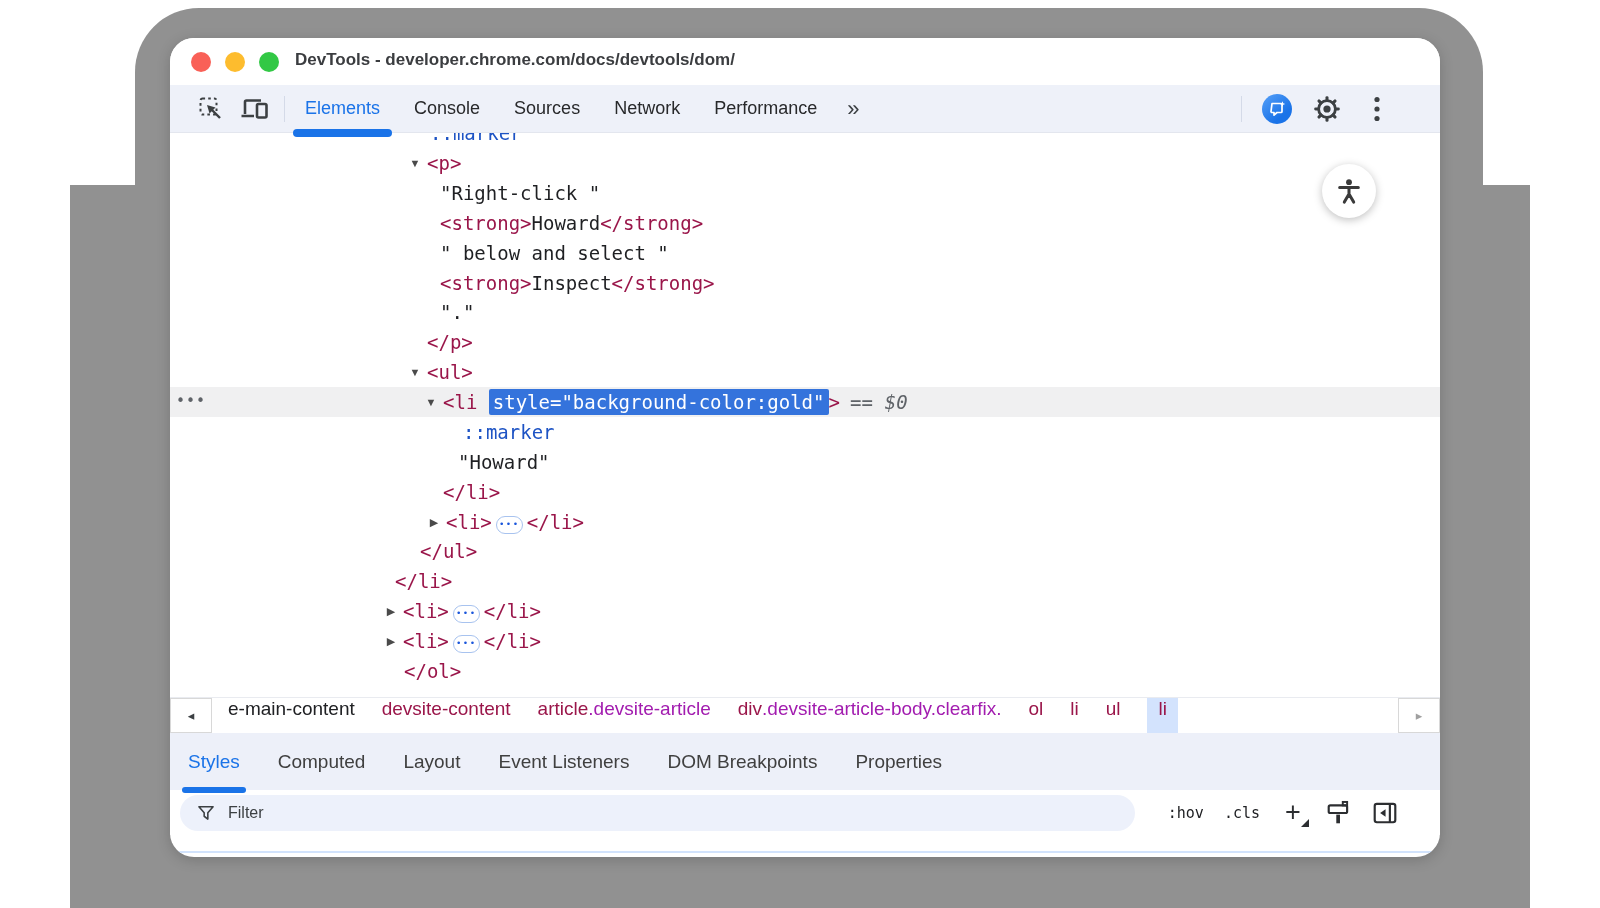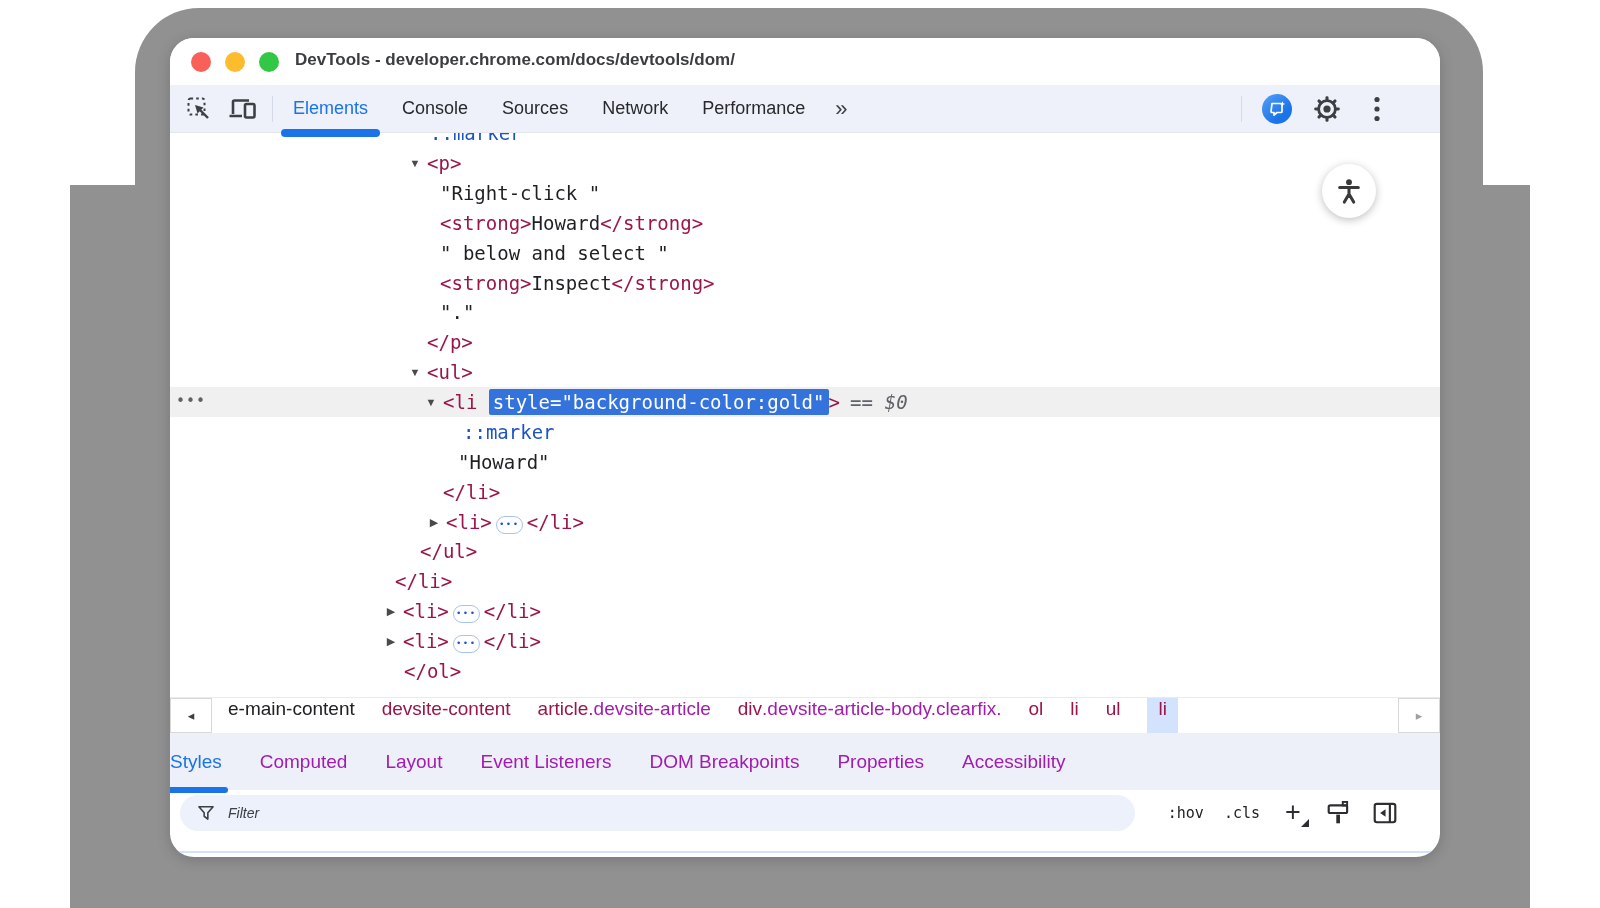--- a/index.html
+++ b/index.html
@@ -18,21 +18,21 @@
 
   
   .titlebar { position:absolute; left:0; top:0; width:100%; height:47px; background:#fff; }
   .lights { position:absolute; left:21px; top:14px; display:flex; gap:14px; }
   .light { width:20px; height:20px; border-radius:50%; }
   .light.red{ background:#f96057; } .light.yellow{ background:#fdbc2e; } .light.green{ background:#32c845; }
   .win-title { position:absolute; left:125px; top:12px; font-size:17px; font-weight:700; color:#3b3d40; }
 
   
   .toolbar { position:absolute; left:0; top:47px; width:100%; height:48px; background:#eef1f9;
-             display:flex; align-items:center; border-bottom:1px solid #e3e6ee; }
+             display:flex; align-items:center; border-bottom:1px solid #e3e6ee;padding-left:12px; }
   .tb-icon { width:30px; height:30px; margin-left:14px; display:flex; align-items:center; justify-content:center; }
   .tb-divider { width:1px; height:26px; background:#d4dae8; margin:0 12px 0 14px; }
   .tabs { display:flex; align-items:center; gap:34px; height:100%; margin-left:8px; }
   .tab { position:relative; height:100%; display:flex; align-items:center; font-size:18px; color:#28292b; cursor:default; }
   .tab.active { color:#1a73e8; }
   .tab.active::after { content:""; position:absolute; left:-12px; right:-12px; bottom:-5px; height:8px;
                        border-radius:4px; background:#1a73e8; z-index:5; }
   .more-tabs { font-size:22px; color:#3c4043; margin-left:30px; letter-spacing:-2px; }
   .tb-right { margin-left:auto; display:flex; align-items:center; gap:20px; padding-right:48px; }
   .ai-btn { width:30px; height:30px; border-radius:50%; background:linear-gradient(140deg,#56a0f8 0%,#1a73e8 70%);
@@ -66,33 +66,33 @@
   .bc-scroll { width:42px; height:100%; border:1px solid #d8d8d8; background:#fff; display:flex;
                align-items:center; justify-content:center; font-size:13px; color:#3c4043; flex:0 0 auto; }
   .bc-scroll.right { color:#a0a0a0; position:absolute; right:0; top:0; }
   .bc-items { display:flex; align-items:center; height:100%; gap:27px; padding-left:16px; font-size:19px; }
   .crumb { display:flex; align-items:flex-start; height:100%; }
   .crumb.selected { background:#d3e3fd; padding:0 11px; }
   .c-dark { color:#202124; } .c-tag { color:#9a164a; } .c-cls { color:#a21caf; }
 
   
   .styles-tabs { position:absolute; left:0; top:695px; width:100%; height:57px; background:#edf0f9;
-                 display:flex; gap:38px; }
-  .stab { position:relative; height:100%; display:flex; align-items:center; font-size:19px; color:#a21caf; }
+                 display:flex; gap:38px; padding-left:18px; }
+  .stab { position:relative; height:100%; display:flex; align-items:center; font-size:19px; color:#404040; }
   .stab.active { color:#1a73e8; }
   .stab.active::after { content:""; position:absolute; left:-6px; right:-6px; bottom:-3px; height:6px;
                         border-radius:3px; background:#1a73e8; z-index:4; }
 
   
   .filter-row { position:absolute; left:0; top:752px; width:100%; height:45px; background:#fff;
                 display:flex; align-items:center; }
   .filter-pill { margin-left:10px; width:955px; height:36px; border-radius:18px; background:#edf1fb;
                  display:flex; align-items:center; padding-left:16px; gap:12px; }
-  .filter-input { border:none; outline:none; background:transparent; font-size:14px; color:#0369a1; width:400px;
-                  font-family:"Liberation Sans", sans-serif;font-style:italic; }
+  .filter-input { border:none; outline:none; background:transparent; font-size:16px; color:#0369a1; width:400px;
+                  font-family:"Liberation Sans", sans-serif; }
   .filter-input::placeholder { color:#3c4043; opacity:1; }
   .fr-right { margin-left:auto; display:flex; align-items:center; gap:20px; padding-right:42px; }
   .mono-btn { font-family:"DejaVu Sans Mono", monospace; font-size:15px; color:#202124; }
   .plus-btn { position:relative; width:26px; height:28px; font-size:27px; font-weight:300; color:#2c2e31;
               line-height:26px; text-align:center; }
   .plus-corner { position:absolute; right:-3px; bottom:0; width:0; height:0;
                  border-left:8px solid transparent; border-bottom:8px solid #2c2e31; }
 
   .bottom-line { position:absolute; left:0; top:813px; width:100%; height:2px; background:#d2e3fc; }
 
@@ -231,21 +231,20 @@
       <div class="bc-scroll right">▸</div>
     </div>
 
     <div class="styles-tabs" id="styles-tabs">
         <div class="stab active">Styles</div>
         <div class="stab">Computed</div>
         <div class="stab">Layout</div>
         <div class="stab">Event Listeners</div>
         <div class="stab">DOM Breakpoints</div>
         <div class="stab">Properties</div>
-        <div class="stab">Accessibility</div>
       </div>
 
     <div class="filter-row">
       <div class="filter-pill">
         <svg width="20" height="20" viewBox="0 0 24 24">
           <path d="M3.5 4.5 h17 l-6.3 7.2 v7.6 l-4.4 -3.4 v-4.2 z" fill="none" stroke="#3c4043" stroke-width="1.9" stroke-linejoin="round"></path>
         </svg>
         <input class="filter-input" type="text" placeholder="Filter" style="">
       </div>
       <div class="fr-right">

